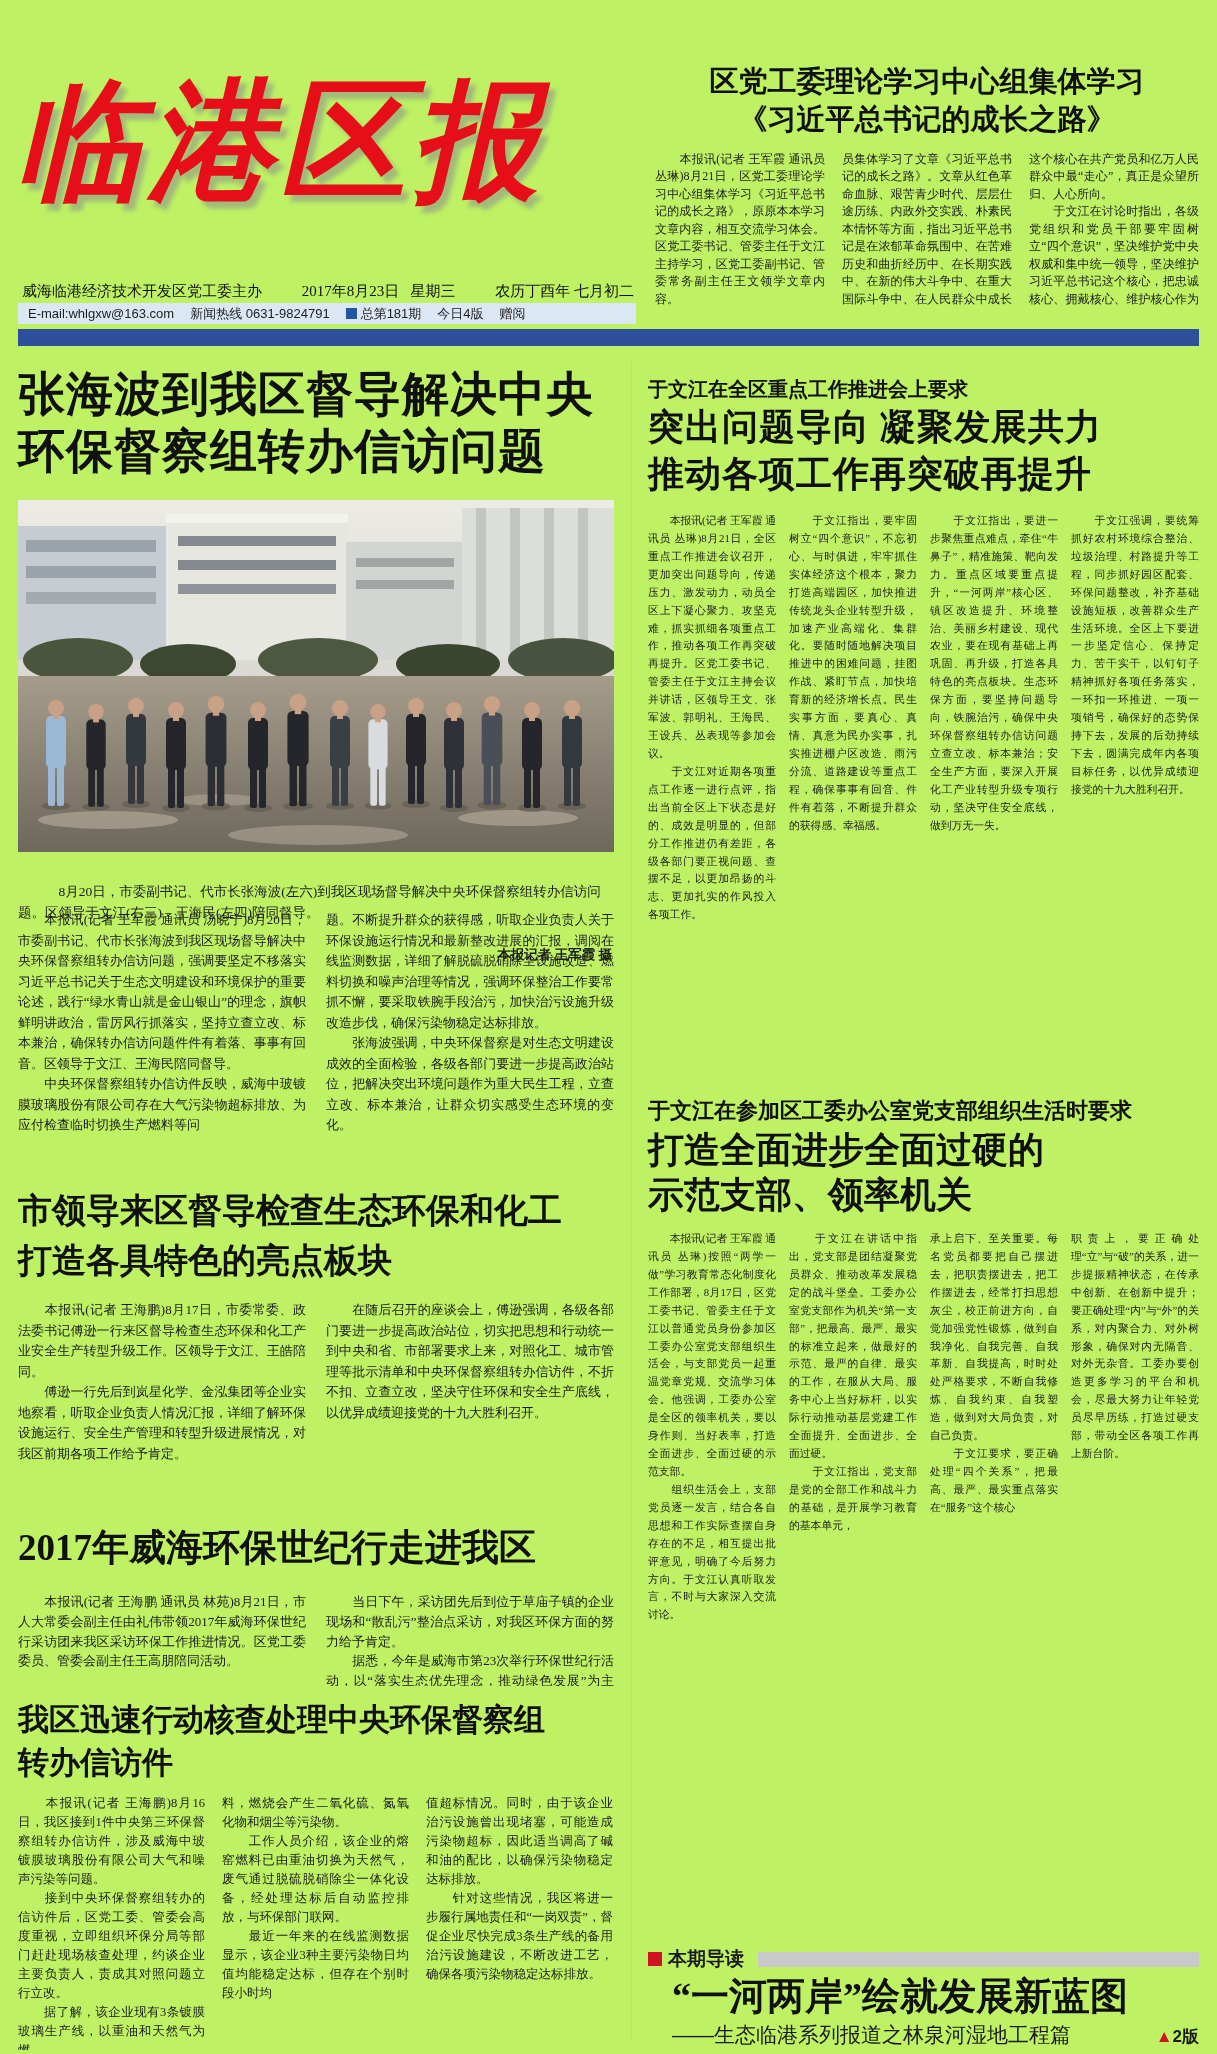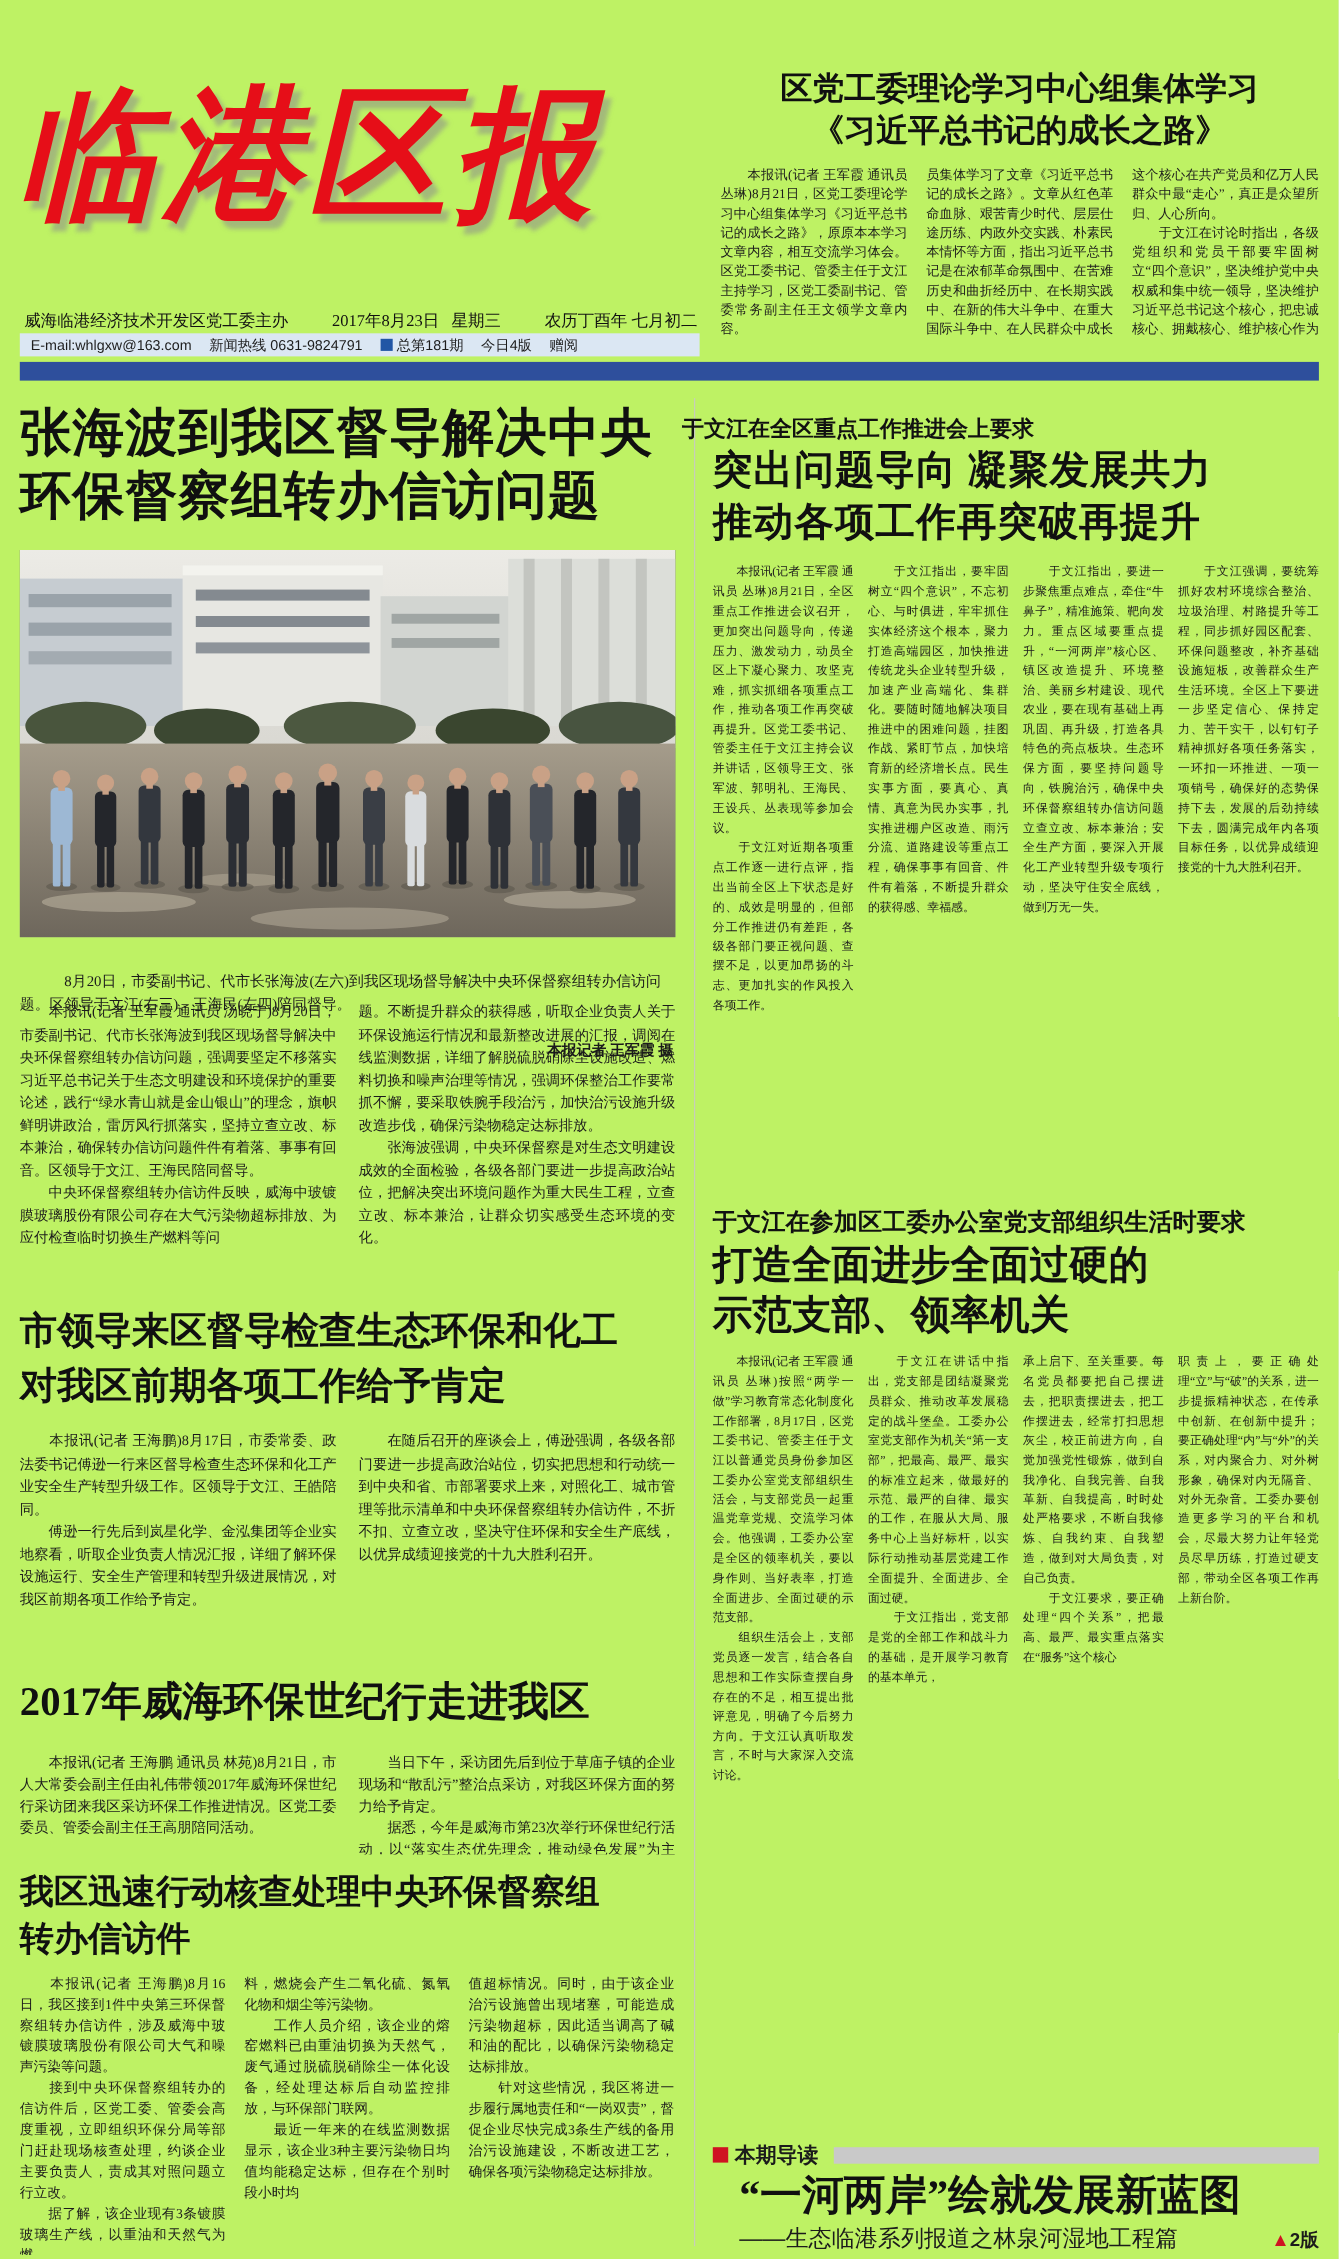--- a/index.html
+++ b/index.html
@@ -39,21 +39,21 @@
   .sl-title{position:absolute;left:18px;top:1186px;width:602px;font-size:34px;line-height:1.47;}
   .sl-body{position:absolute;left:18px;top:1300px;width:596px;height:200px;gap:20px;}
   
   .sj-title{position:absolute;left:18px;top:1526px;width:602px;font-size:37px;line-height:1.2;}
   .sj-body{position:absolute;left:18px;top:1592px;width:596px;height:94px;gap:20px;}
   
   .hc-title{position:absolute;left:18px;top:1698px;width:602px;font-size:31px;line-height:1.4;}
   .hc-body{position:absolute;left:18px;top:1794px;width:596px;height:256px;gap:17px;}
   .hc-body .col{width:187px;font-size:12.5px;line-height:1.52;}
   
-  .tc-kicker{position:absolute;left:620px;top:376px;font-size:20px;}
+  .tc-kicker{position:absolute;left:648px;top:376px;font-size:20px;}
   .tc-title{position:absolute;left:648px;top:404px;width:551px;font-size:36px;line-height:1.3;letter-spacing:1px;}
   .tc-body{position:absolute;left:648px;top:512px;width:551px;height:574px;gap:13px;}
   .tc-body .col,.dz-body .col{width:128px;font-size:10.8px;line-height:1.66;}
   
   .dz-kicker{position:absolute;left:648px;top:1096px;font-size:22px;}
   .dz-title{position:absolute;left:648px;top:1128px;width:551px;font-size:36px;line-height:1.26;}
   .dz-body{position:absolute;left:648px;top:1230px;width:551px;height:624px;gap:13px;}
   
   .dd-bar{position:absolute;left:648px;top:1946px;width:551px;display:flex;align-items:center;}
   .dd-sq{width:14px;height:14px;background:#cf1322;margin-right:6px;}
@@ -185,21 +185,21 @@
   </div>
   <div class="cols zhang-body two">
     <div class="col">　　本报讯(记者 王军霞 通讯员 汤晓宁)8月20日，市委副书记、代市长张海波到我区现场督导解决中央环保督察组转办信访问题，强调要坚定不移落实习近平总书记关于生态文明建设和环境保护的重要论述，践行“绿水青山就是金山银山”的理念，旗帜鲜明讲政治，雷厉风行抓落实，坚持立查立改、标本兼治，确保转办信访问题件件有着落、事事有回音。区领导于文江、王海民陪同督导。
 　　中央环保督察组转办信访件反映，威海中玻镀膜玻璃股份有限公司存在大气污染物超标排放、为应付检查临时切换生产燃料等问</div>
     <div class="col">题。不断提升群众的获得感，听取企业负责人关于环保设施运行情况和最新整改进展的汇报，调阅在线监测数据，详细了解脱硫脱硝除尘设施改造、燃料切换和噪声治理等情况，强调环保整治工作要常抓不懈，要采取铁腕手段治污，加快治污设施升级改造步伐，确保污染物稳定达标排放。
 　　张海波强调，中央环保督察是对生态文明建设成效的全面检验，各级各部门要进一步提高政治站位，把解决突出环境问题作为重大民生工程，立查立改、标本兼治，让群众切实感受生态环境的变化。</div>
   </div>
 
   <div class="sl-title serifhead">
     <span style="display:block">市领导来区督导检查生态环保和化工</span>
-    <span style="display:block">对我区前期各项工作给予肯定</span>
+    <span style="display:block">打造各具特色的亮点板块</span>
   </div>
   <div class="cols sl-body two">
     <div class="col" style="width:288px;font-size:13px;line-height:1.58">　　本报讯(记者 王海鹏)8月17日，市委常委、政法委书记傅逊一行来区督导检查生态环保和化工产业安全生产转型升级工作。区领导于文江、王皓陪同。
 　　傅逊一行先后到岚星化学、金泓集团等企业实地察看，听取企业负责人情况汇报，详细了解环保设施运行、安全生产管理和转型升级进展情况，对我区前期各项工作给予肯定。</div>
     <div class="col" style="width:288px;font-size:13px;line-height:1.58">　　在随后召开的座谈会上，傅逊强调，各级各部门要进一步提高政治站位，切实把思想和行动统一到中央和省、市部署要求上来，对照化工、城市管理等批示清单和中央环保督察组转办信访件，不折不扣、立查立改，坚决守住环保和安全生产底线，以优异成绩迎接党的十九大胜利召开。</div>
   </div>
 
   <div class="sj-title serifhead">2017年威海环保世纪行走进我区</div>
   <div class="cols sj-body two">
     <div class="col" style="width:288px;font-size:13px;line-height:1.52">　　本报讯(记者 王海鹏 通讯员 林苑)8月21日，市人大常委会副主任由礼伟带领2017年威海环保世纪行采访团来我区采访环保工作推进情况。区党工委委员、管委会副主任王高朋陪同活动。</div>

